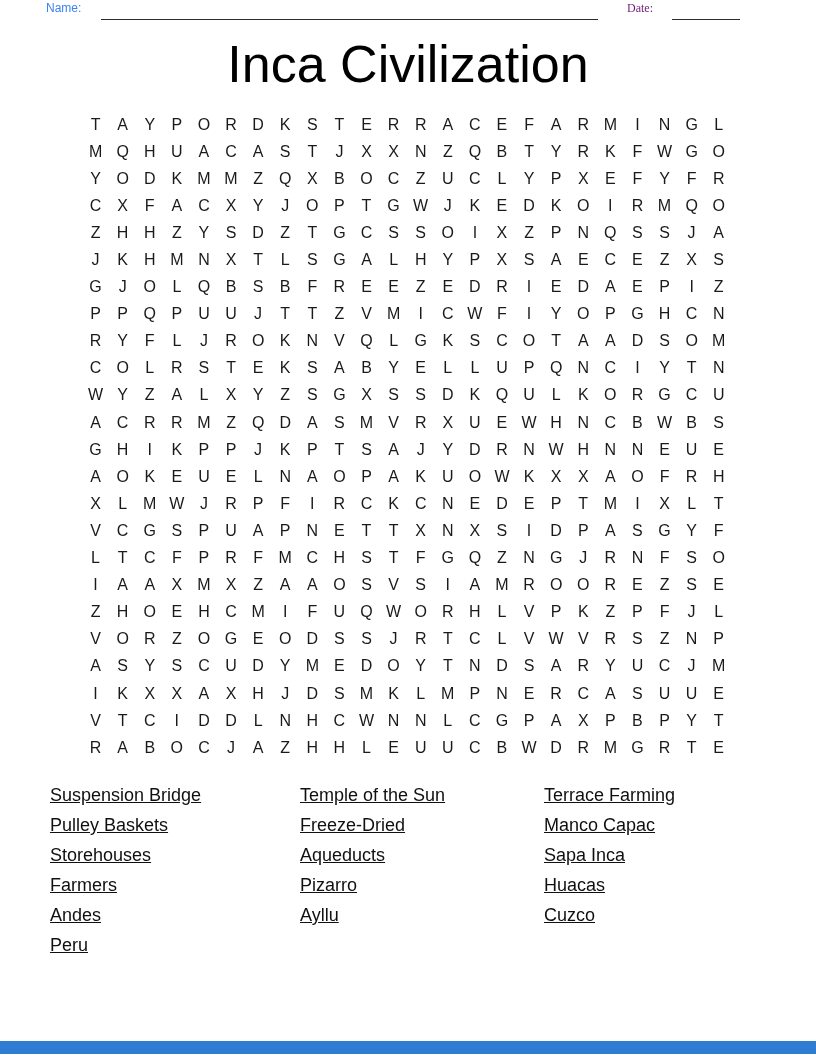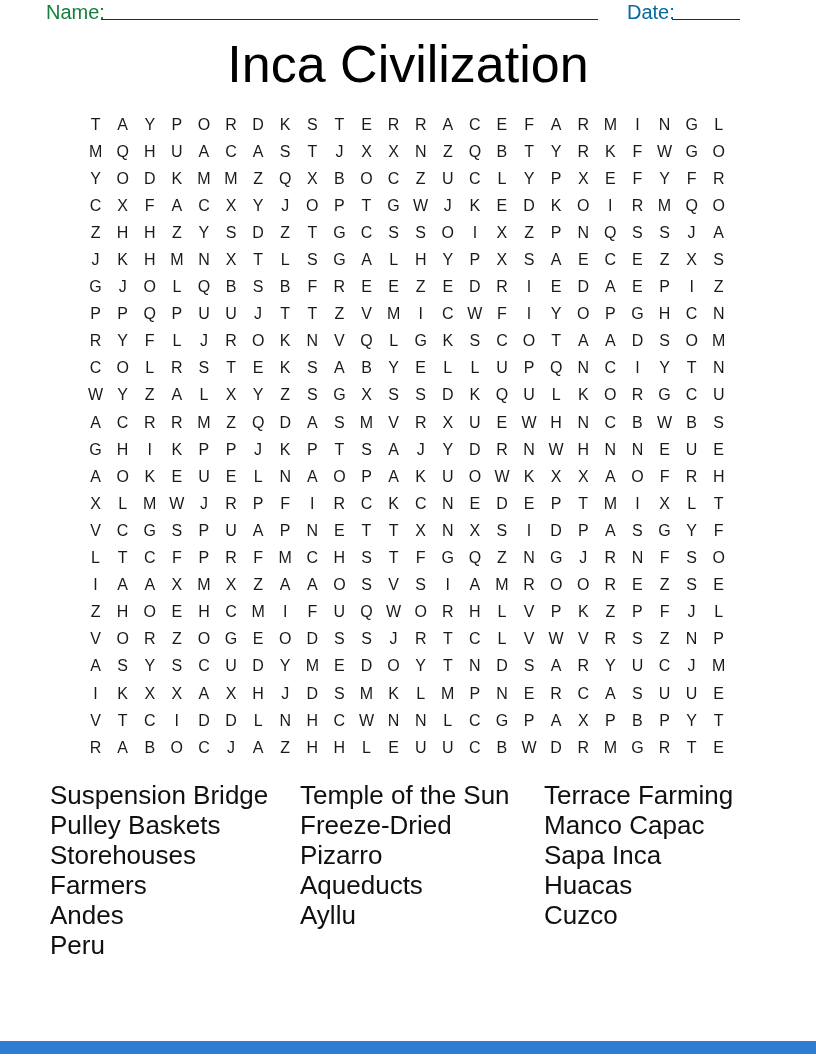--- a/index.html
+++ b/index.html
@@ -5,30 +5,30 @@
   html, body { margin: 0; padding: 0; }
   body {
     width: 816px; height: 1056px;
     background: #ffffff;
     position: relative;
     font-family: "Liberation Sans", sans-serif;
     overflow: hidden;
   }
   .name-label {
     position: absolute; left: 46px; top: 1px;
-    font-size: 20px; color: #15803d;
+    font-size: 12px; color: #3b82f6;
   }
   .name-line {
     position: absolute; left: 101px; top: 0;
     width: 497px; height: 19px;
     border-bottom: 1.5px solid #2b2b2b;
   }
   .date-label {
     position: absolute; left: 627px; top: 1px;
-    font-size: 20px; color: #0369a1;
+    font-size: 12px; color: #701a75; font-family: Liberation Serif, serif;
   }
   .date-line {
     position: absolute; left: 672px; top: 0;
     width: 68px; height: 19px;
     border-bottom: 1.5px solid #2b2b2b;
   }
   .title {
     position: absolute; top: 36px; left: 0;
     width: 816px; text-align: center;
     font-size: 52px; line-height: 1.1;
@@ -41,21 +41,21 @@
     grid-template-columns: repeat(24, 27.1px);
     grid-auto-rows: 27.1px;
   }
   .cell {
     display: flex; align-items: center; justify-content: center;
     font-size: 16px; color: #1a1a1a;
   }
   .word-col {
     position: absolute; top: 780px;
     margin: 0; padding: 0; list-style: none;
-    font-size: 26px; color: #101010;
+    font-size: 18px; color: #101010; text-decoration: underline;
   }
   .word-col li { height: 30px; line-height: 30px; white-space: nowrap; }
   .word-col-1 { left: 50px; }
   .word-col-2 { left: 300px; }
   .word-col-3 { left: 544px; }
   .footer-bar {
     position: absolute; left: 0; bottom: 2px;
     width: 816px; height: 13px;
     background: #2f7dd3;
   }
@@ -653,22 +653,22 @@
     <li>Suspension Bridge</li>
     <li>Pulley Baskets</li>
     <li>Storehouses</li>
     <li>Farmers</li>
     <li>Andes</li>
     <li>Peru</li>
   </ul>
 <ul class="word-col word-col-2">
     <li>Temple of the Sun</li>
     <li>Freeze-Dried</li>
+    <li>Aqueducts</li>
     <li>Pizarro</li>
-    <li>Aqueducts</li>
     <li>Ayllu</li>
   </ul>
 <ul class="word-col word-col-3">
     <li>Terrace Farming</li>
     <li>Manco Capac</li>
     <li>Sapa Inca</li>
     <li>Huacas</li>
     <li>Cuzco</li>
   </ul>
 

